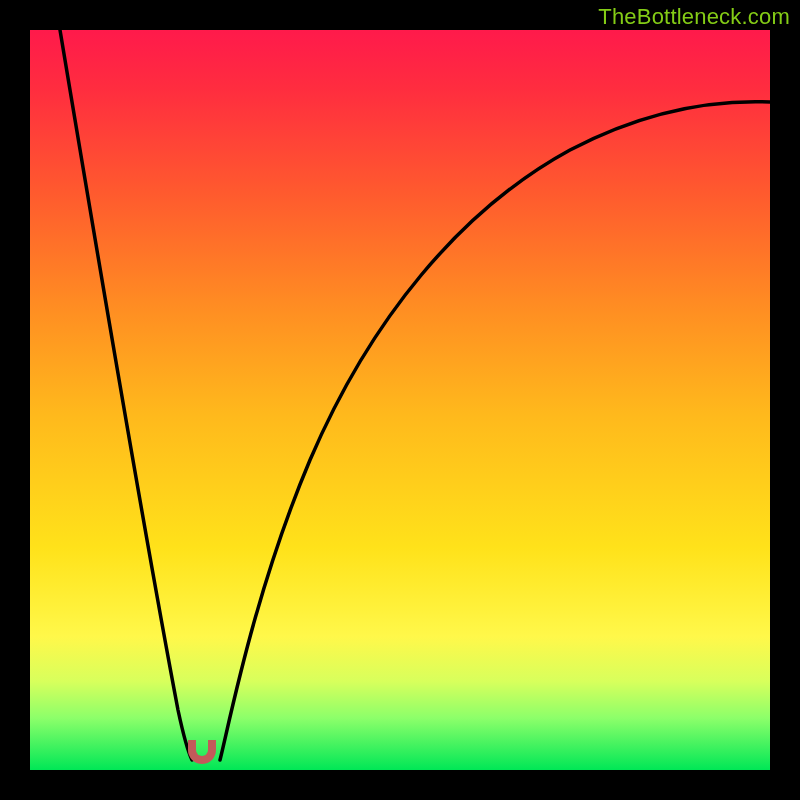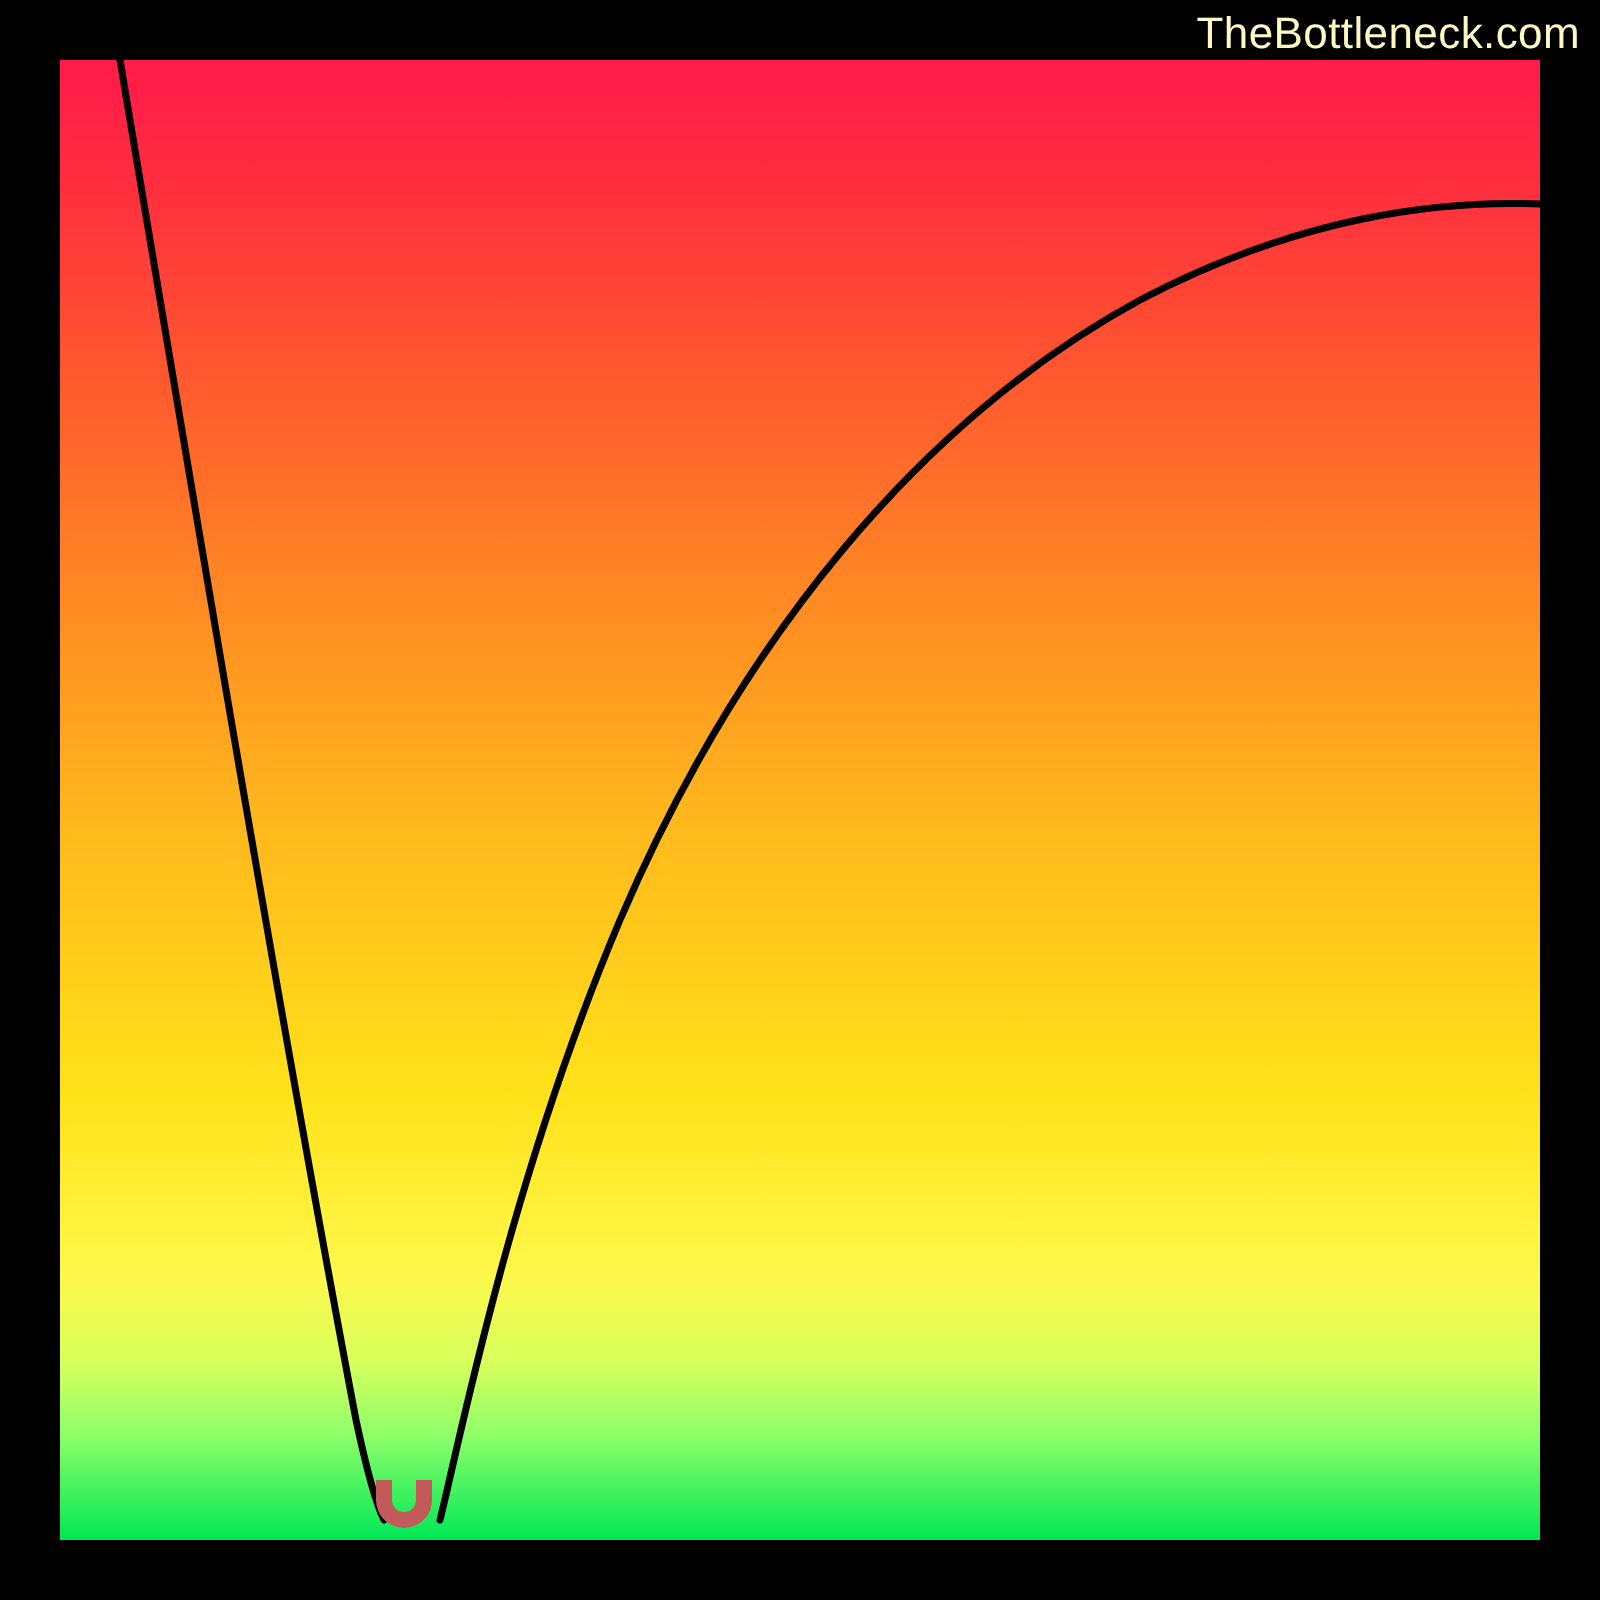--- a/index.html
+++ b/index.html
@@ -34,21 +34,21 @@
       #ffe21a 70%,
       #fff84a 82%,
       #d8ff5c 88%,
       #8cff6a 93%,
       #00e756 100%);
   }
   .watermark {
     position: absolute;
     top: 4px;
     right: 10px;
-    color: #fef9c3;
+    color: #84cc16;
     font-size: 22px;
     letter-spacing: 0.2px;
     user-select: none;
   }
   svg.curve {
     position: absolute;
     top: 0;
     left: 0;
     width: 740px;
     height: 740px;

